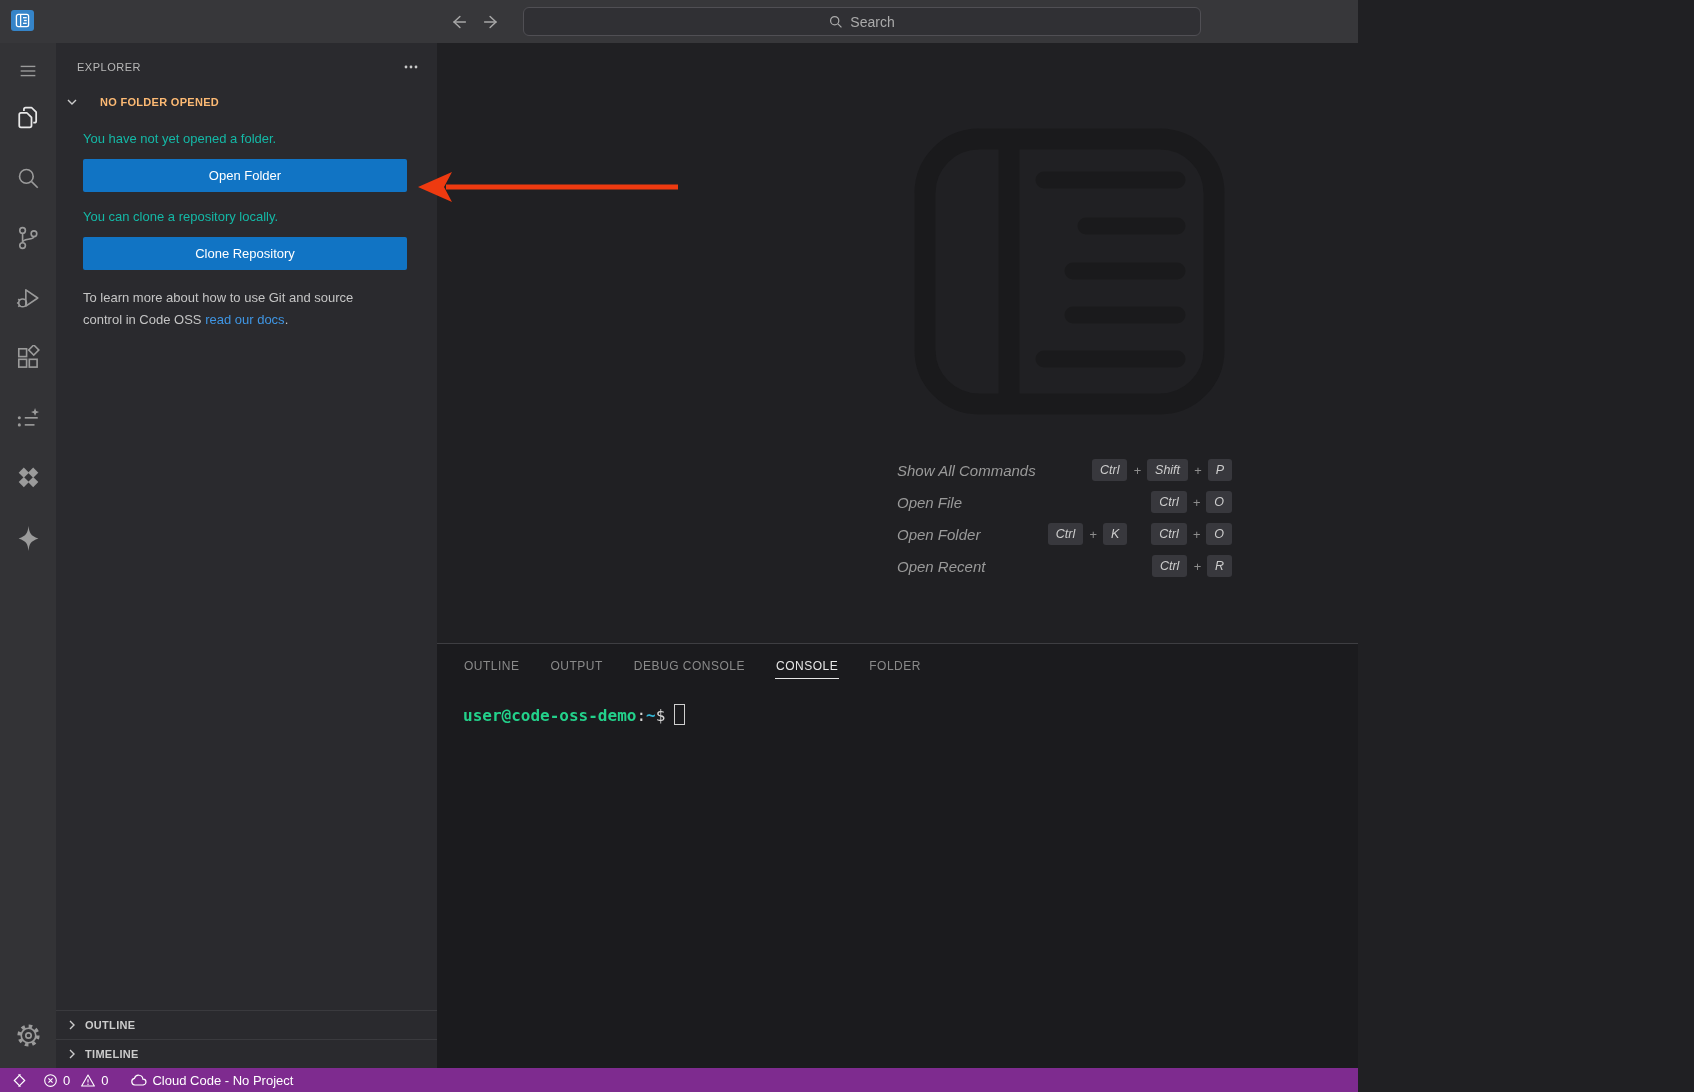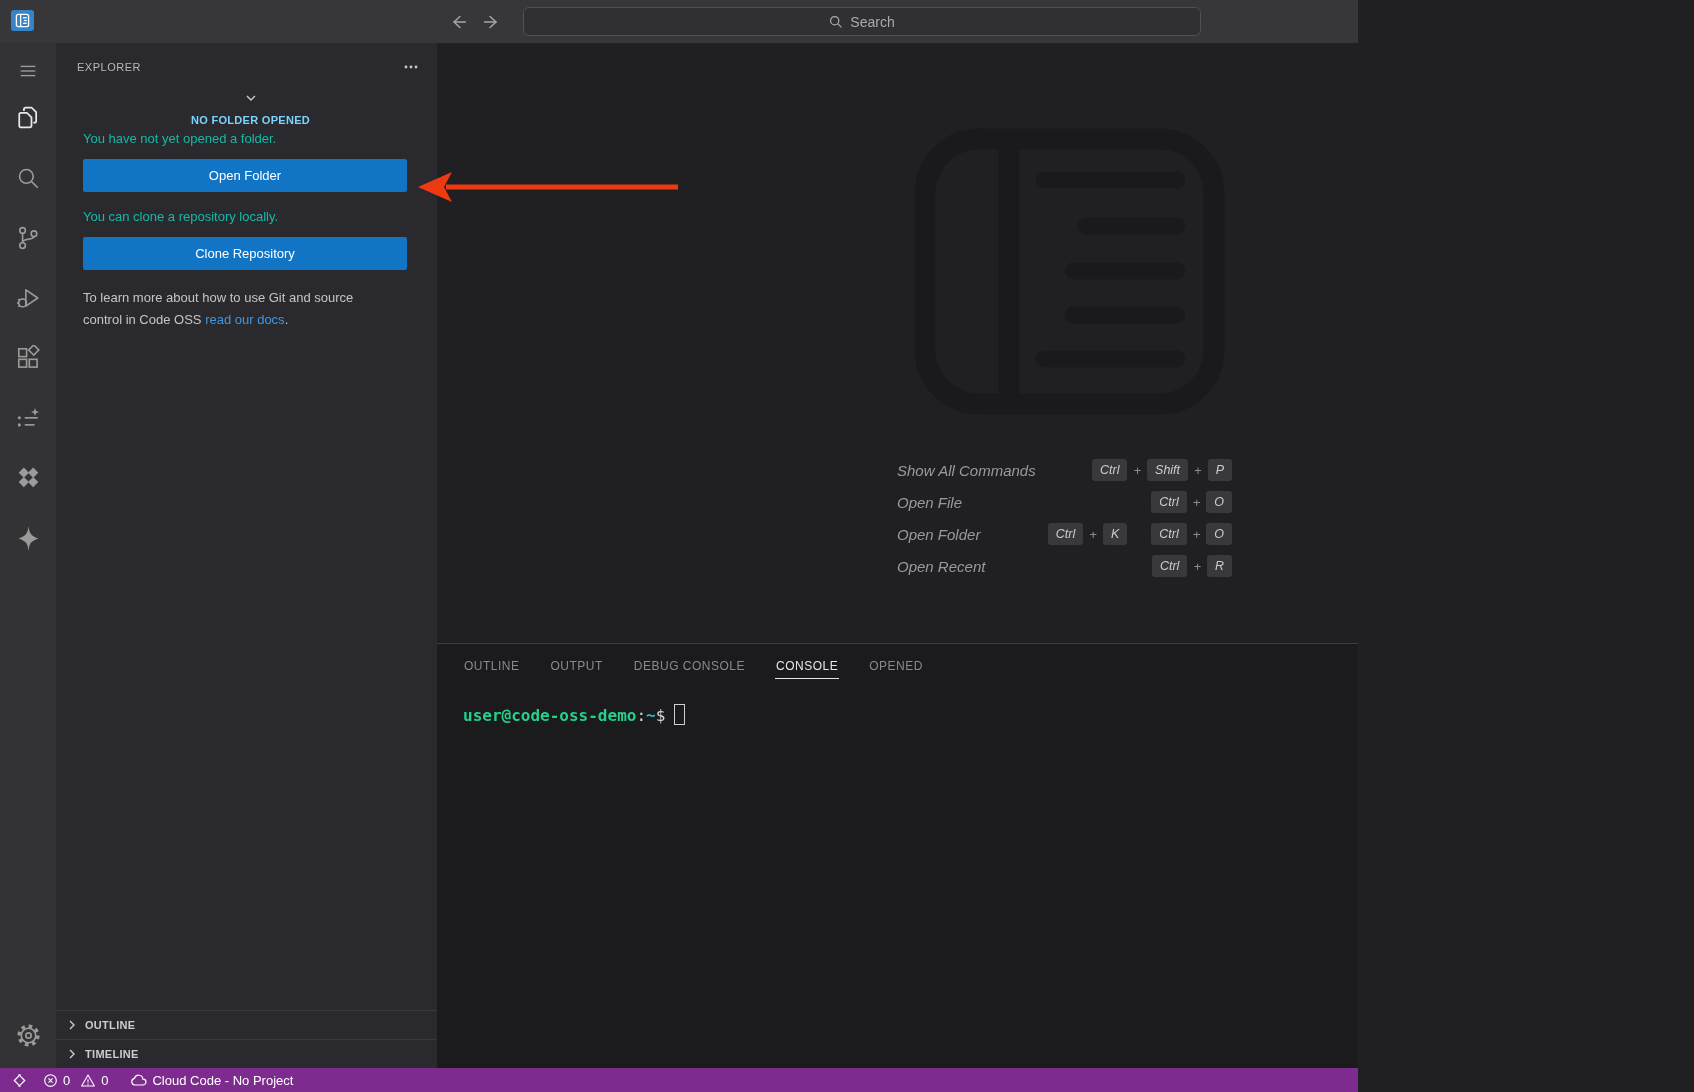--- a/index.html
+++ b/index.html
@@ -17,21 +17,21 @@
 
   
   .activitybar { position:absolute; left:0; top:43px; width:56px; height:1025px; background:#333336; }
   .ab-icon { position:absolute; left:0; width:56px; height:30px; display:flex; align-items:center; justify-content:center; color:#9b9b9b; }
 
   
   .sidebar { position:absolute; left:56px; top:43px; width:381px; height:1025px; background:#2a2a2e; }
   .sb-title-row { display:flex; align-items:center; height:28px; margin-top:10px; padding:0 18px 0 21px; }
   .sb-title { font-size:11px; letter-spacing:.5px; color:#b8b8b8; }
   .sb-ellipsis { margin-left:auto; color:#c9c9c9; }
-  .sb-section-row { display:flex; align-items:center; gap:8px; height:24px; margin-top:9px; padding-left:8px; color:#7dd3fc;flex-direction:column; }
+  .sb-section-row { display:flex; align-items:center; gap:20px; height:24px; margin-top:9px; padding-left:8px; color:#fdba74; }
   .sb-section-label { font-size:11px; font-weight:bold; letter-spacing:.3px; }
   .sb-content { padding:0 30px 0 27px; }
   .sb-text { margin-top:17px; font-size:13px; color:#14b8a6; }
   .sb-button { margin-top:13px; width:324px; height:33px; background:#1174c4; border:none; border-radius:2px; color:#ffffff; font-size:13px; font-family:inherit; display:block; cursor:pointer; }
   .sb-docs { margin-top:17px; font-size:13px; color:#c5c5c5; line-height:22px; width:310px; }
   .sb-link { color:#3f96e4; cursor:pointer; }
   .sb-bottom { position:absolute; left:0; right:0; bottom:0; }
   .sb-panel-row { display:flex; align-items:center; gap:5px; height:29px; border-top:1px solid #3a3a3e; padding-left:8px; color:#cccccc; }
   .sb-panel-label { font-size:11px; font-weight:bold; letter-spacing:.3px; }
 
@@ -317,21 +317,21 @@
     </div>
   </main>
 
   <section class="panel">
     <div class="panel-header">
       <div class="ptabs">
         <span class="ptab">OUTLINE</span>
         <span class="ptab">OUTPUT</span>
         <span class="ptab">DEBUG CONSOLE</span>
         <span class="ptab active">CONSOLE</span>
-        <span class="ptab">OPENED</span>
+        <span class="ptab">FOLDER</span>
       </div>
       <div class="ptoolbar">
         <span class="pt-shell">
           <span>
             <svg width="16" height="16" viewBox="0 0 16 16" fill="none" stroke="#c5c5c5" stroke-width="1.2" stroke-linejoin="round">
                 <path d="M8 1.2 L14.2 4.8 V11.2 L8 14.8 L1.8 11.2 V4.8 Z"></path>
                 <path d="M1.8 4.8 L8 8.4 L14.2 4.8 M8 8.4 V14.8"></path>
               </svg>
           </span>
           <span>bash</span>

